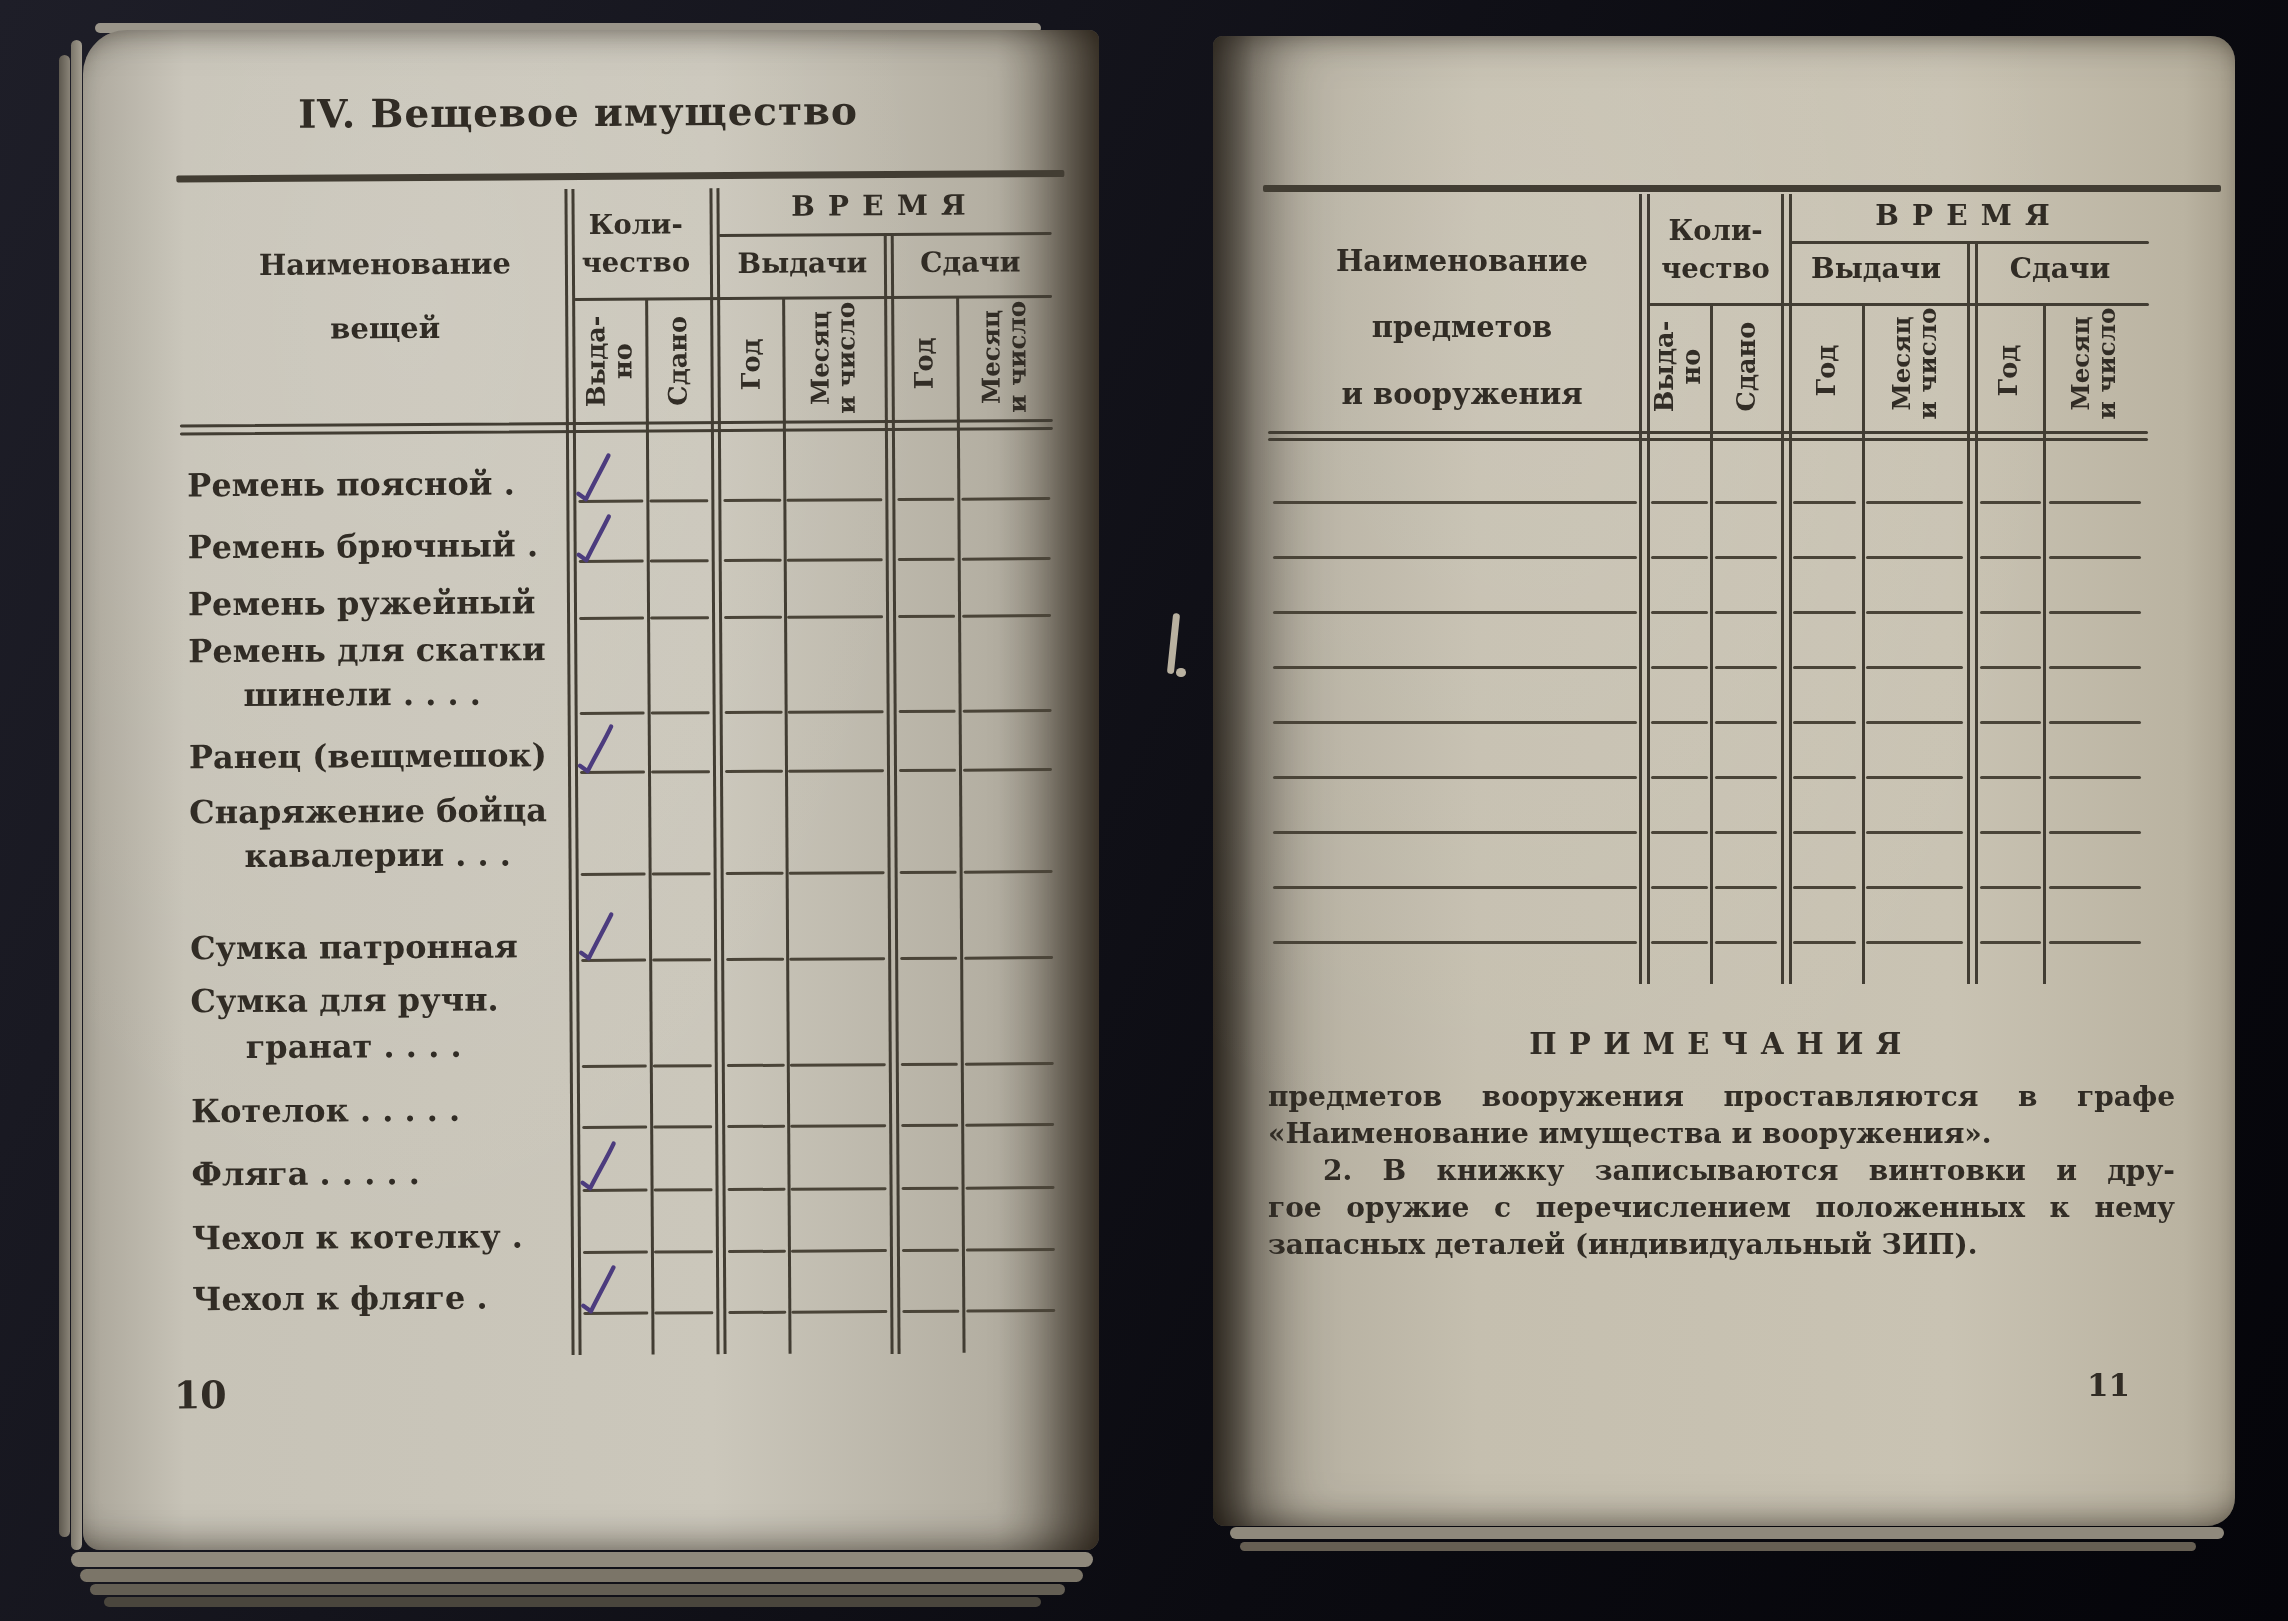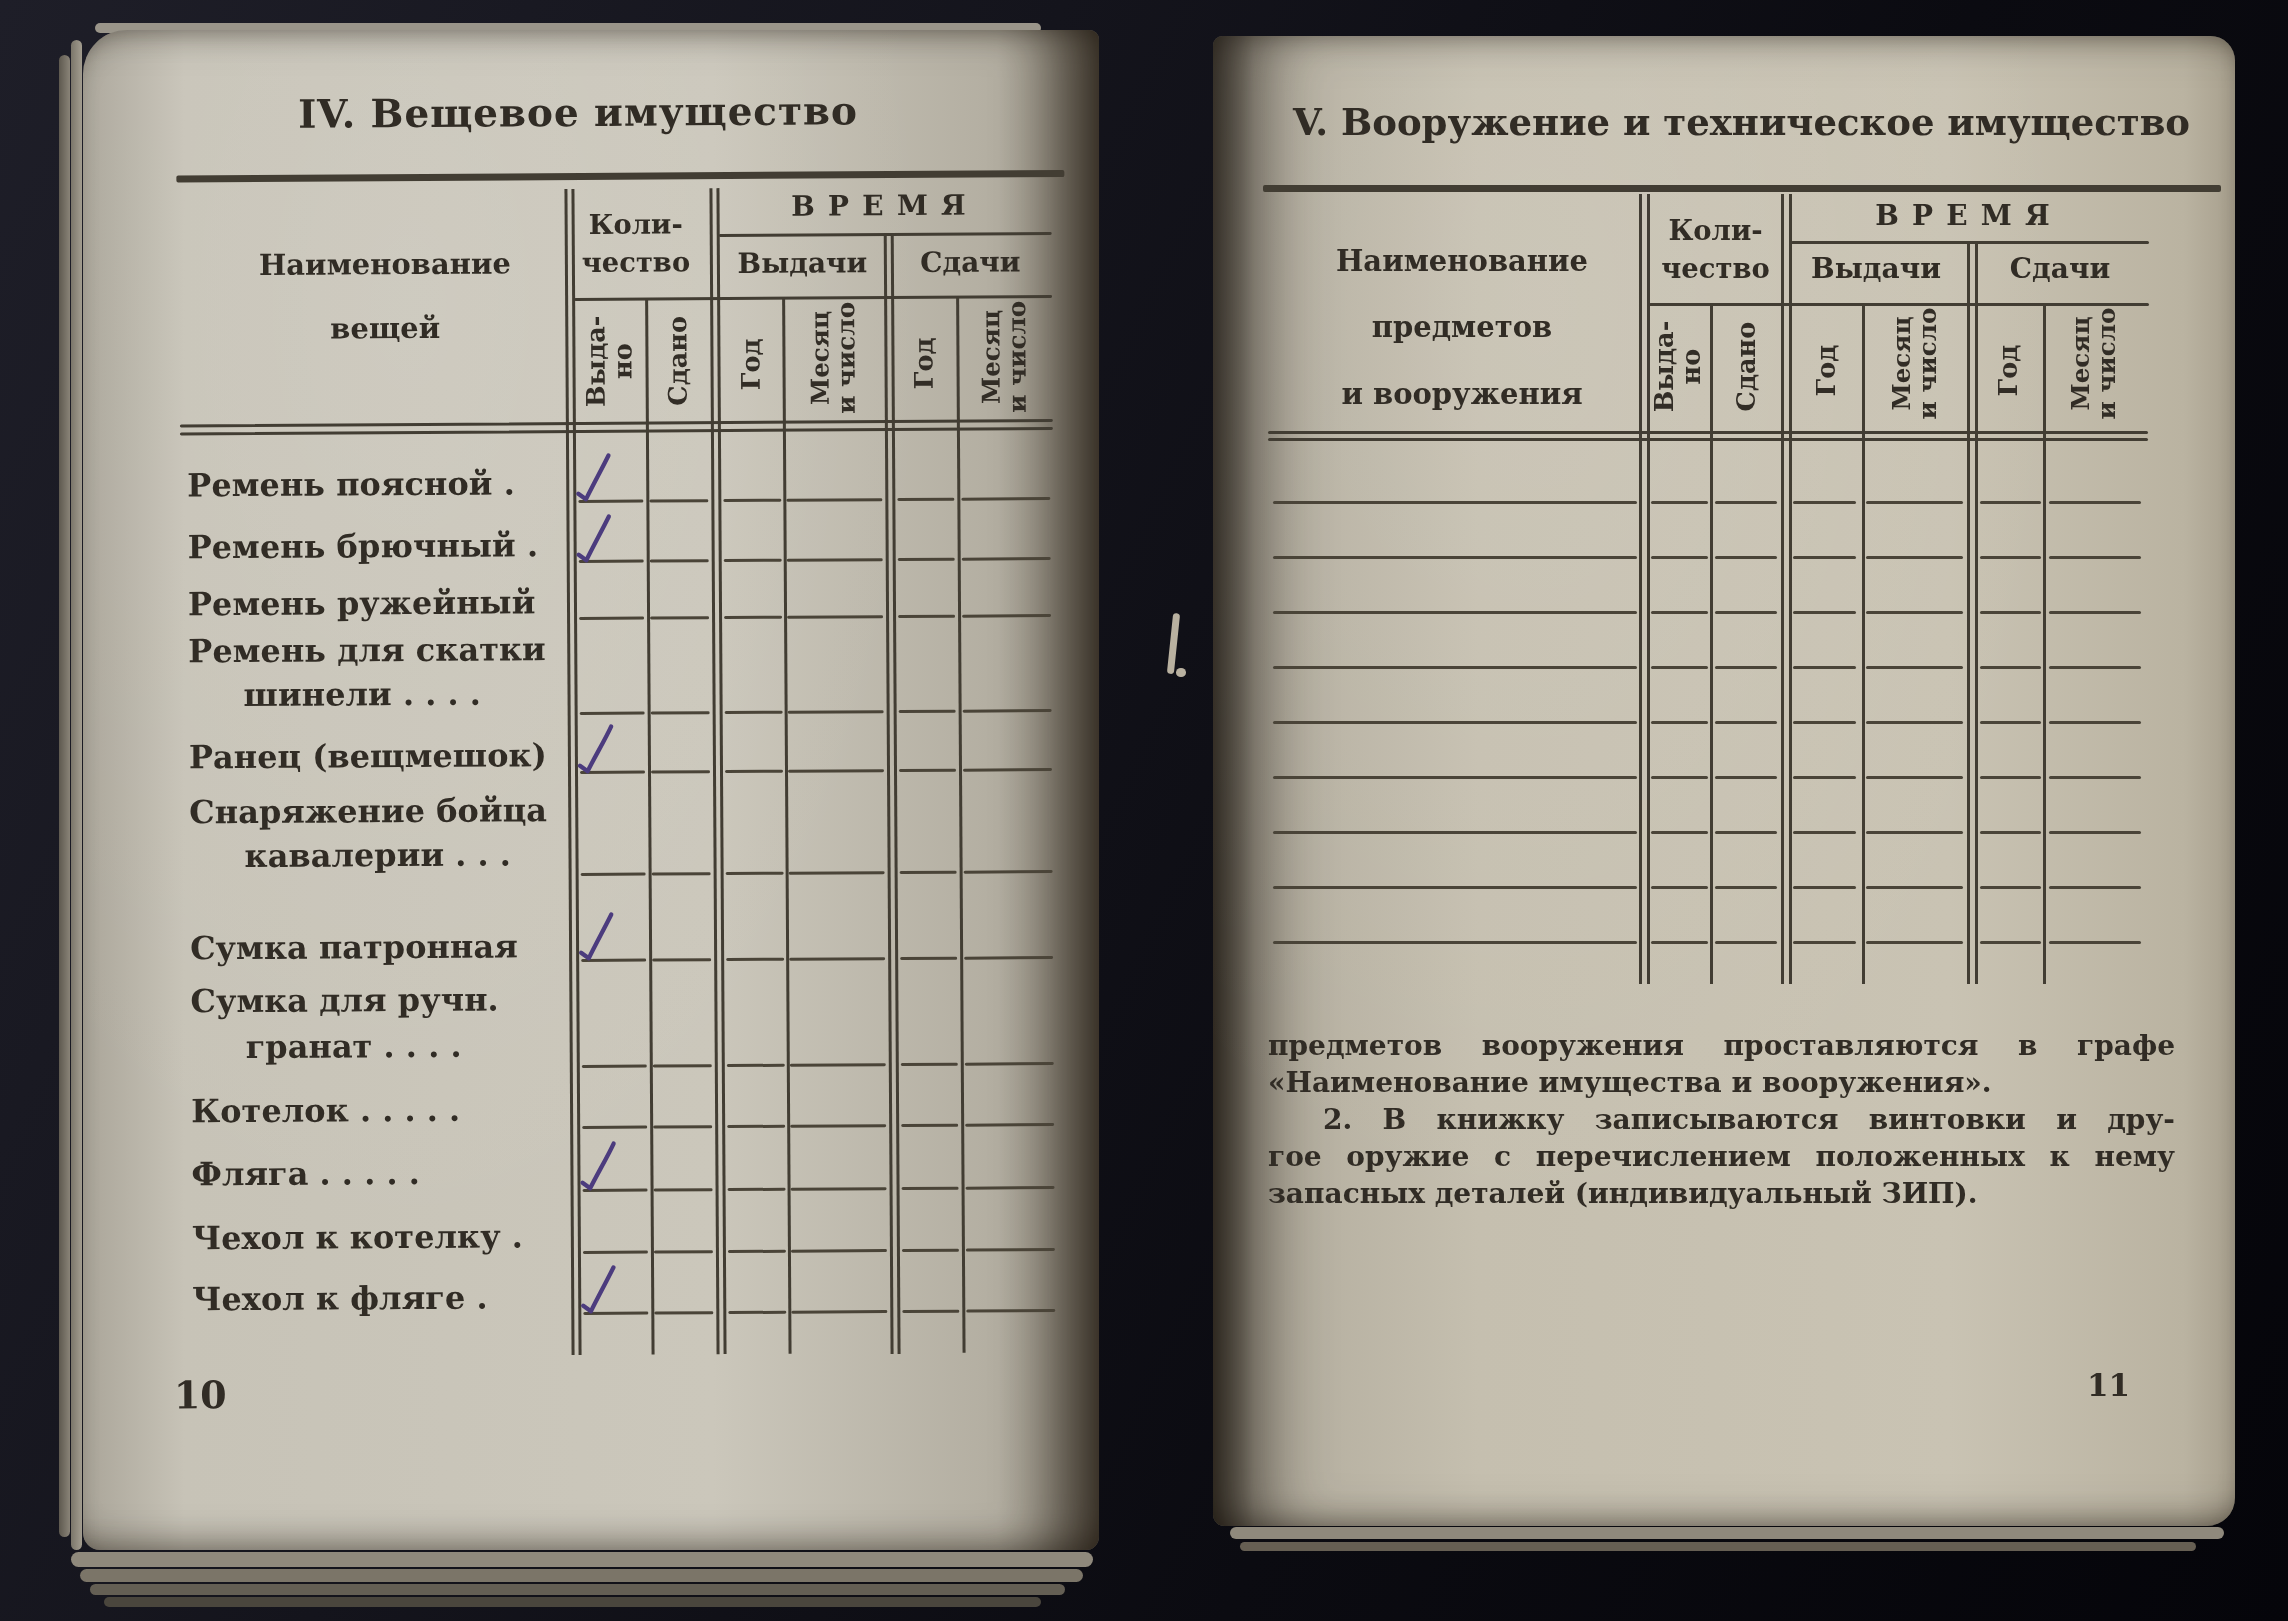--- a/index.html
+++ b/index.html
@@ -244,21 +244,20 @@
           <path d="M36 5 C30 18 18 38 11 52 M11 52 L3 46"></path>
         </svg></div>
     <div class="mark" style="left:577px;top:1262px;" data-marked="true"><svg width="44" height="57" viewBox="0 0 46 60">
           <path d="M35 6 C29 18 18 38 11 52 M11 52 L3 46"></path>
         </svg></div>
 
     <div class="t" style="left:170px;top:1370px;font-size:38px;">10</div>
   </div>
 
   <div class="rpg">
-    <div class="t ctr" style="left:1259px;top:100px;width:965px;font-size:37px;">V. Вооружение и техническое имущество</div>
     <div class="hl" style="left:1263px;top:185px;width:958px;height:6.6px;"></div>
 
     <div class="t ctr" style="left:1282px;top:244px;width:360px;font-size:29px;">Наименование</div>
     <div class="t ctr" style="left:1282px;top:310px;width:360px;font-size:29px;">предметов</div>
     <div class="t ctr" style="left:1282px;top:377px;width:360px;font-size:29px;">и вооружения</div>
     <div class="t ctr" style="left:1647px;top:214px;width:137px;font-size:27.4px;">Коли-</div>
     <div class="t ctr" style="left:1647px;top:252px;width:137px;font-size:27.4px;">чество</div>
     <div class="t ctr" style="left:1789px;top:199px;width:360px;font-size:28px;letter-spacing:13.2px;">ВРЕМЯ</div>
     <div class="t ctr" style="left:1789px;top:252px;width:174px;font-size:28px;">Выдачи</div>
     <div class="t ctr" style="left:1973px;top:252px;width:174px;font-size:28px;">Сдачи</div>
@@ -376,20 +375,21 @@
         <i class="Rn"></i>
         <i class="Ra"></i>
         <i class="Rb"></i>
         <i class="Rc"></i>
         <i class="Rd"></i>
         <i class="Re"></i>
         <i class="Rf"></i>
       </div>
 
     <div class="notes">
+      <div class="nt">ПРИМЕЧАНИЯ</div>
       <div class="nl">предметов вооружения проставляются в графе</div>
       <div class="nl last">«Наименование имущества и вооружения».</div>
       <div class="nl first">2. В книжку записываются винтовки и дру-</div>
       <div class="nl">гое оружие с перечислением положенных к нему</div>
       <div class="nl last">запасных деталей (индивидуальный ЗИП).</div>
     </div>
 
     <div class="t" style="left:2087px;top:1367px;font-size:31px;">11</div>
   </div>
 

